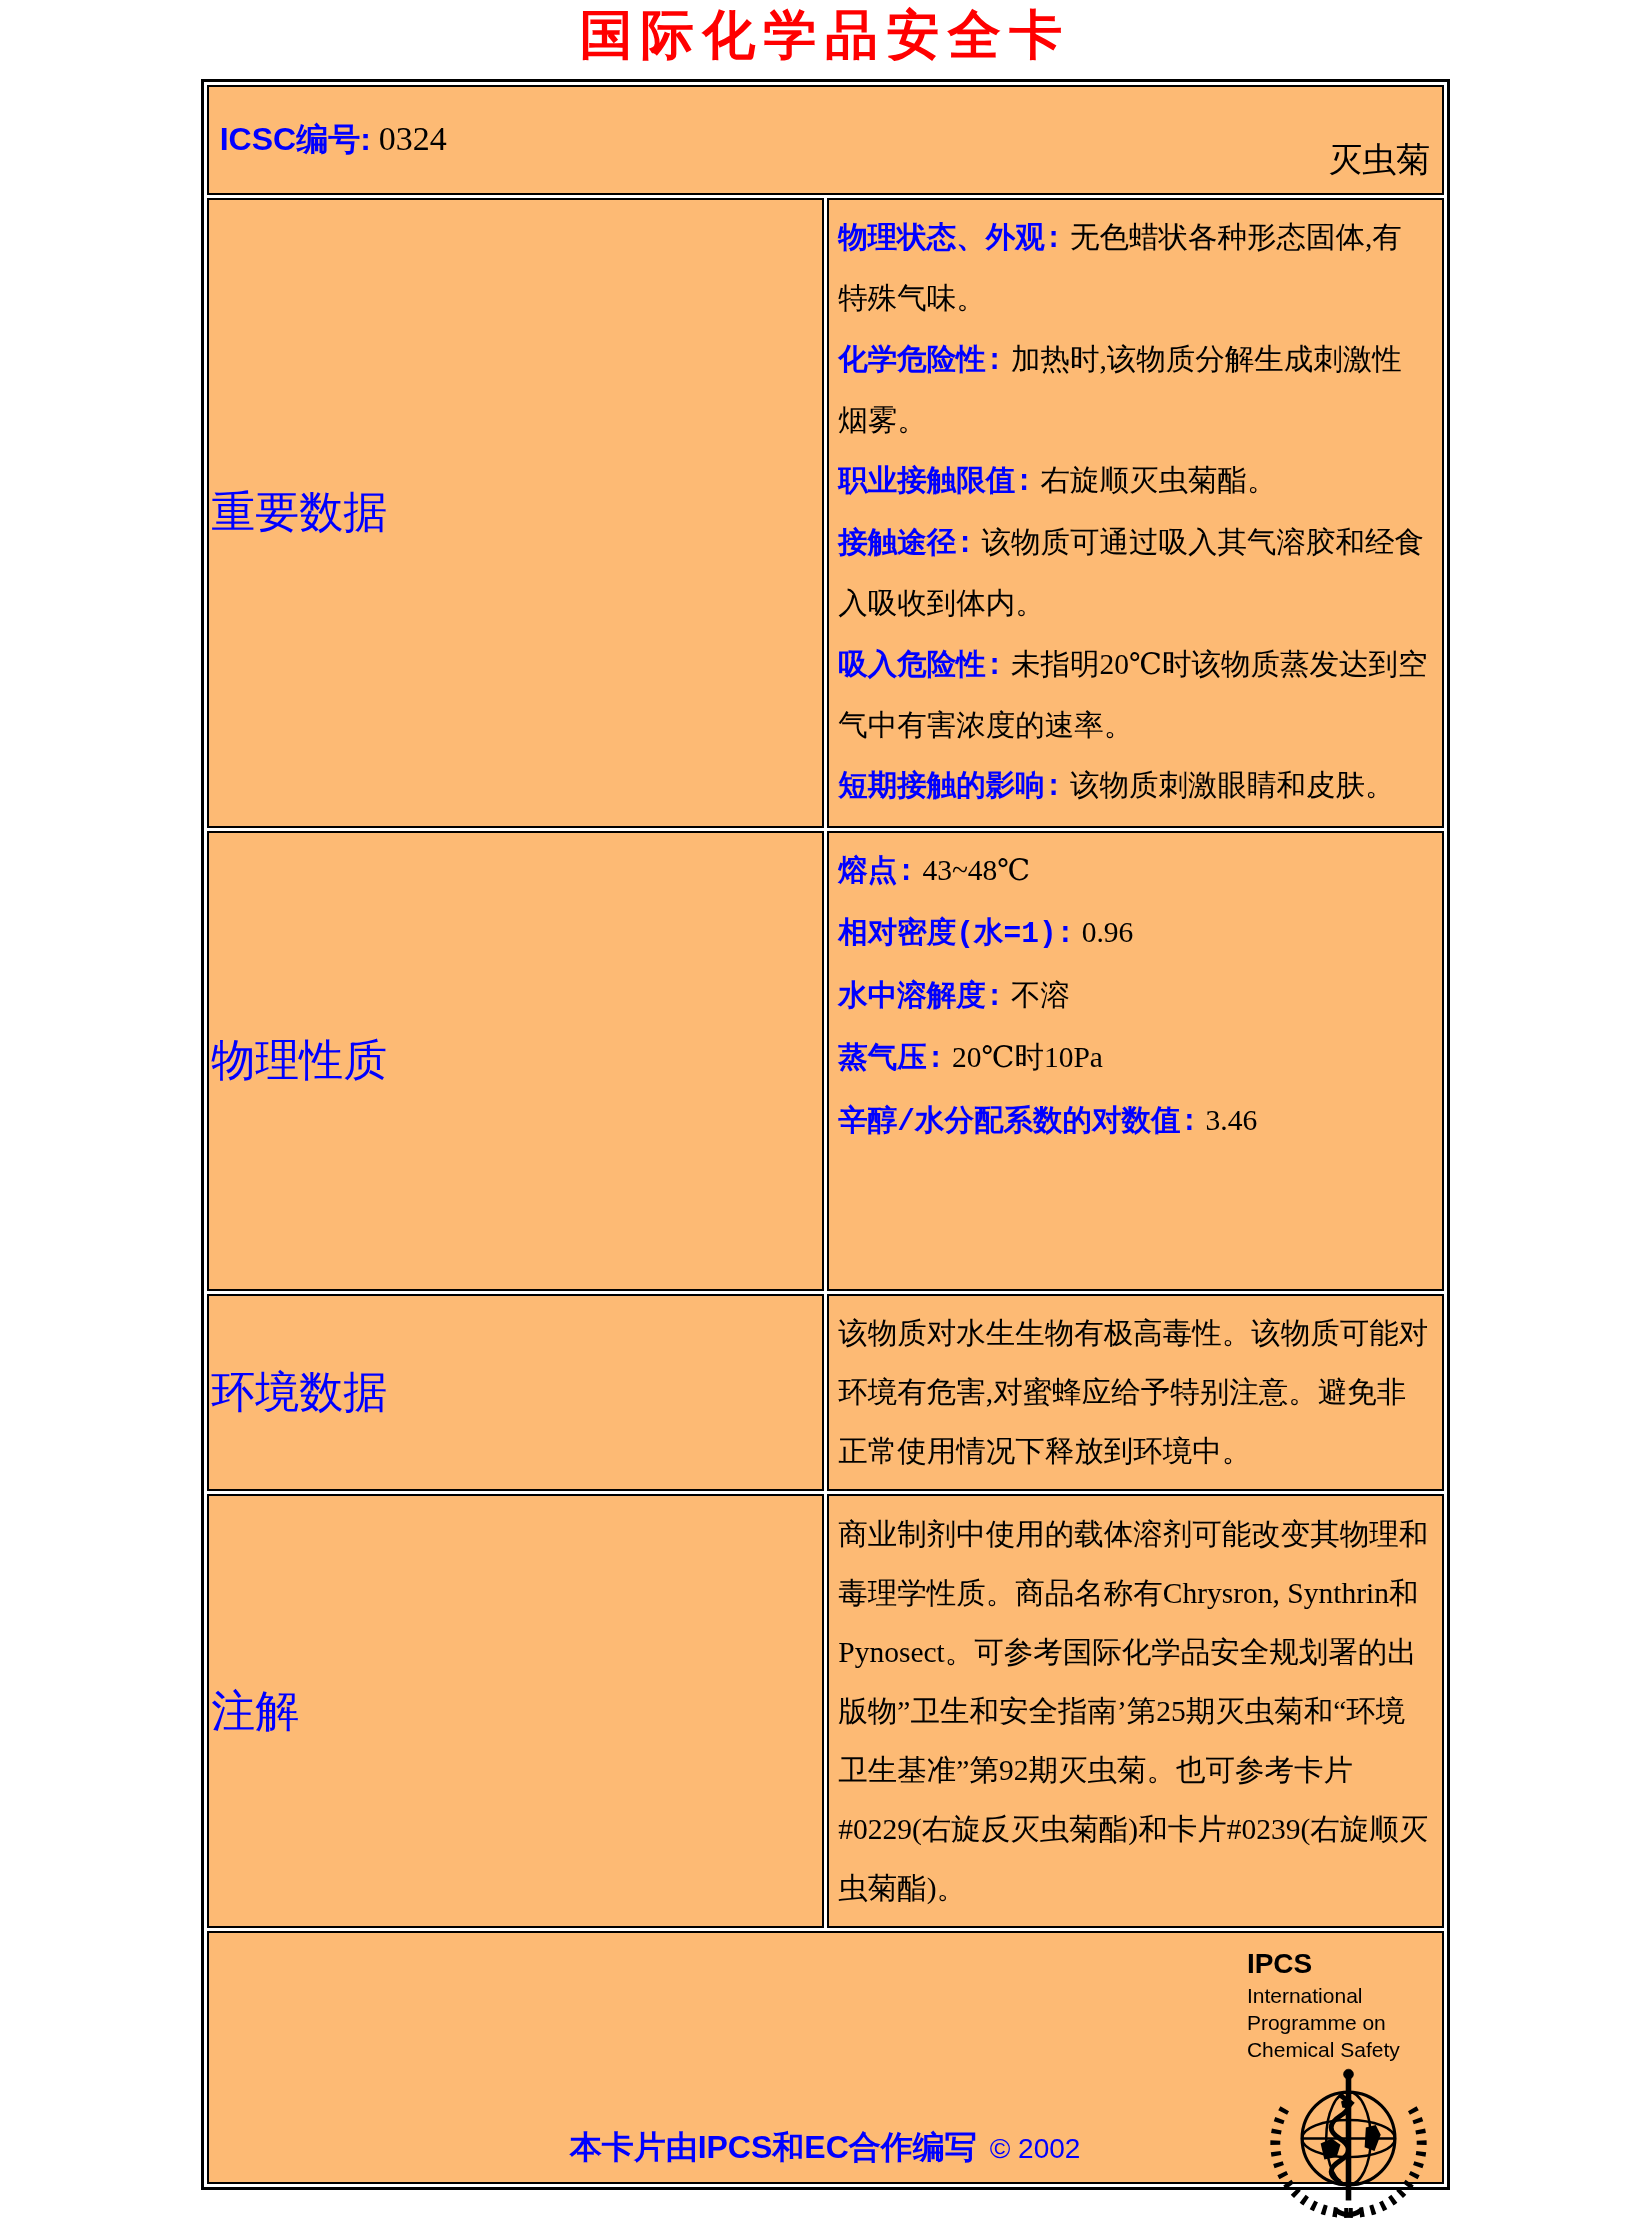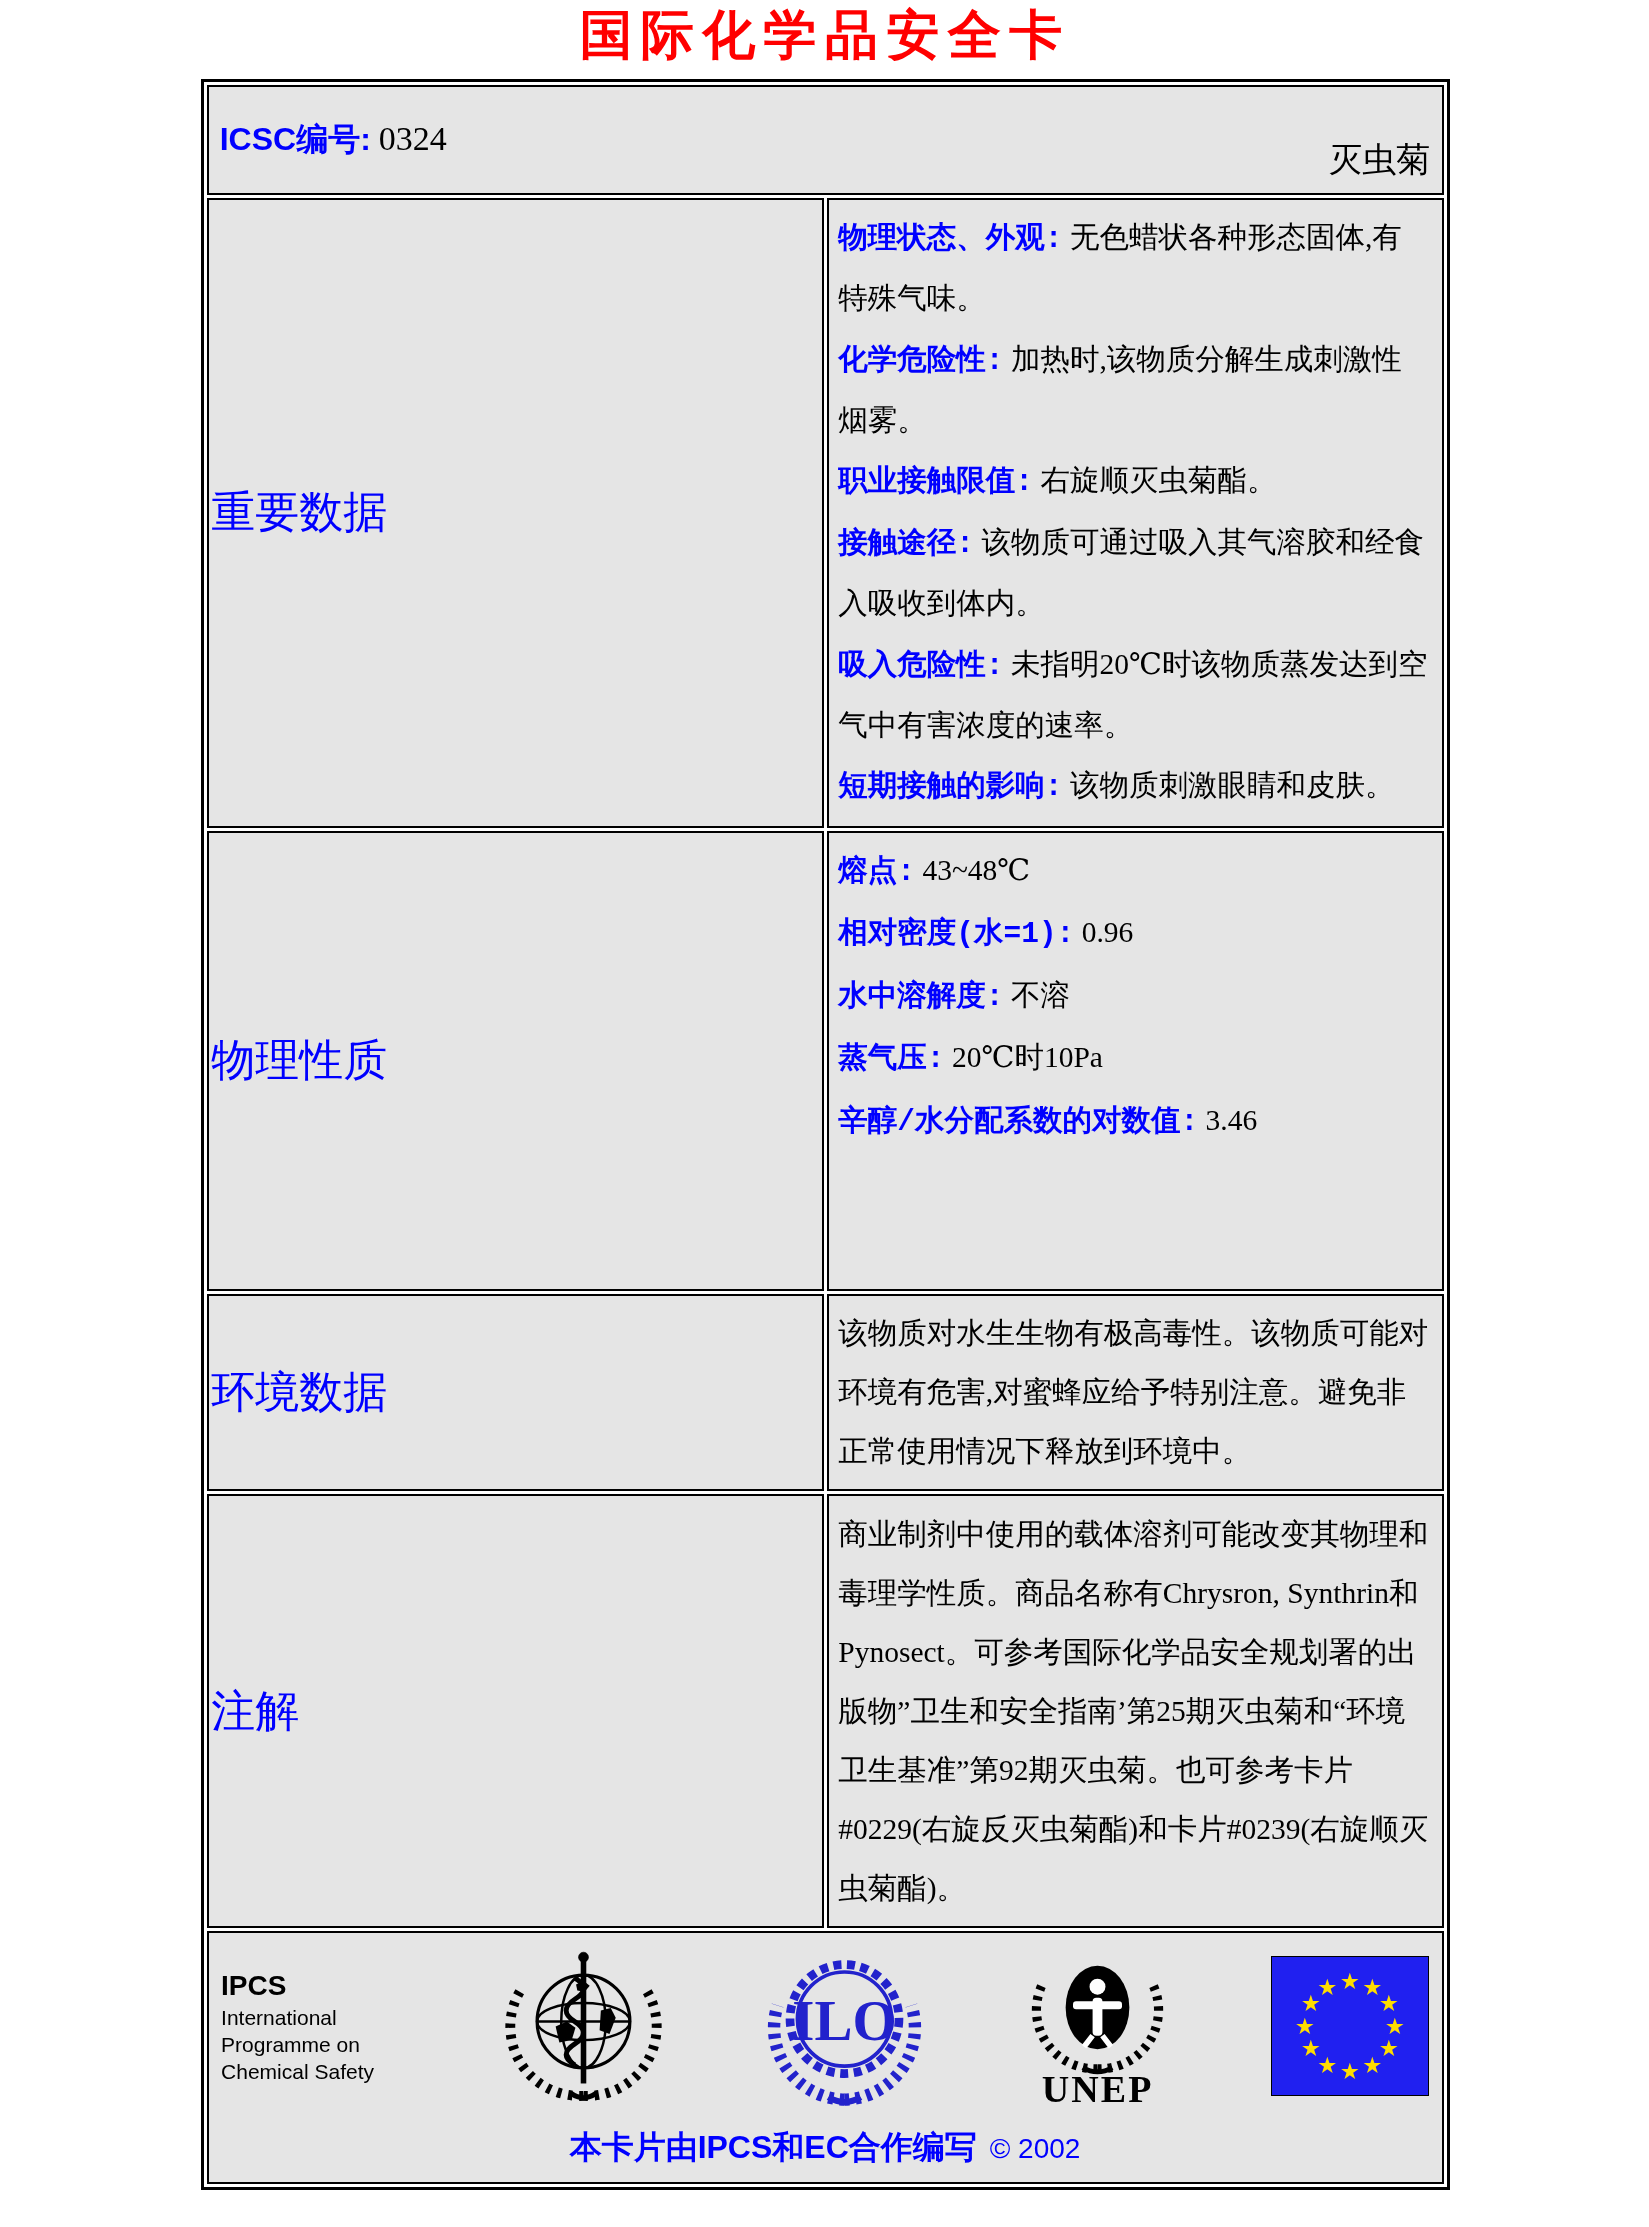--- a/index.html
+++ b/index.html
@@ -22,21 +22,21 @@
   }
   table.card {
     width: 1249px;
     margin: 0 auto;
     border: 3.5px solid #000;
     border-collapse: separate;
     border-spacing: 3.5px;
     background: #fff;
     table-layout: fixed;
   }
-  td { border: 2.1px solid #000; vertical-align: top; background: #e5e5e5; }
+  td { border: 2.1px solid #000; vertical-align: top; background: #fdba74; }
   td.label-cell {
     width: 172px;
     vertical-align: middle;
     text-align: left;
     font-family: "Liberation Sans", "DejaVu Sans", sans-serif;
     font-weight: normal;
     font-size: 44px;
     color: #0000FF;
     padding: 5.6px 2.8px;
   }
@@ -57,22 +57,22 @@
     margin: 1.4px 0;
   }
   .content-cell .k {
     font-family: Liberation Mono, monospace;
     font-weight: bold;
     color: #0000FF;
   }
   
   td.logos-cell { padding: 12.6px 7px 7px 7px; vertical-align: top; }
   .logos-flex {
-    display: flex; align-items: center; justify-content: space-between;
-    padding: 0 5.6px; height: 161px;
+    display: flex; align-items: flex-end; justify-content: space-between;
+    padding: 0 5.6px; height: 161px; flex-direction: column;
   }
   .ipcs-block {
     font-family: "Liberation Sans", "DejaVu Sans", sans-serif;
     font-size: 21px; line-height: 27px; color: #000; width: 182px;
   }
   .ipcs-title { font-weight: bold; font-size: 28px; line-height: 36px; }
   .logo-box { display: flex; flex-direction: column; align-items: center; }
   .unep-text {
     font-family: "Liberation Serif", "DejaVu Serif", serif;
     font-weight: bold; font-size: 38px; letter-spacing: 2.1px; line-height: 31px; margin-top: -4.2px;

